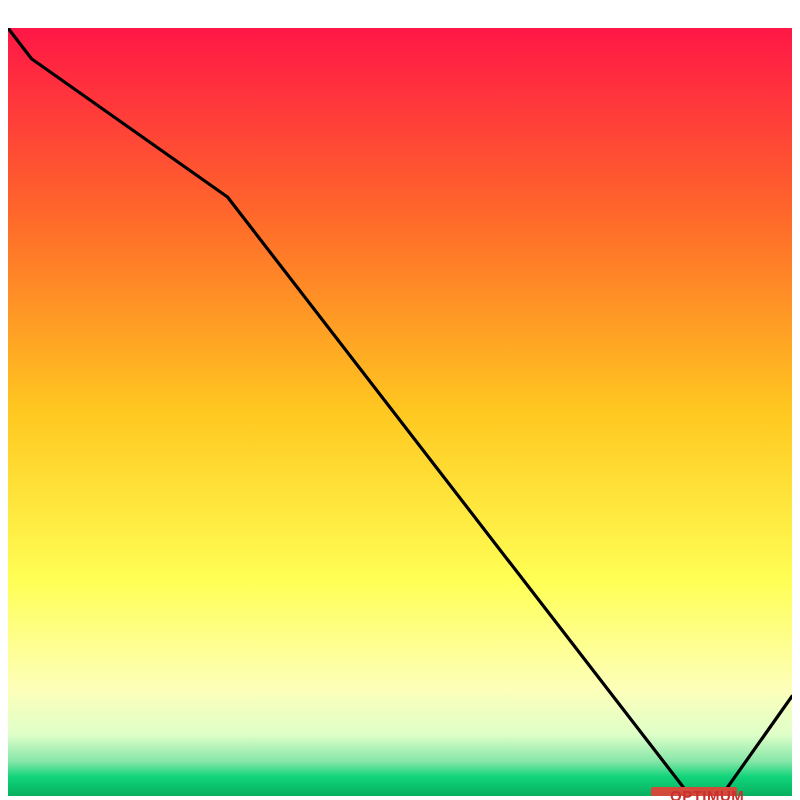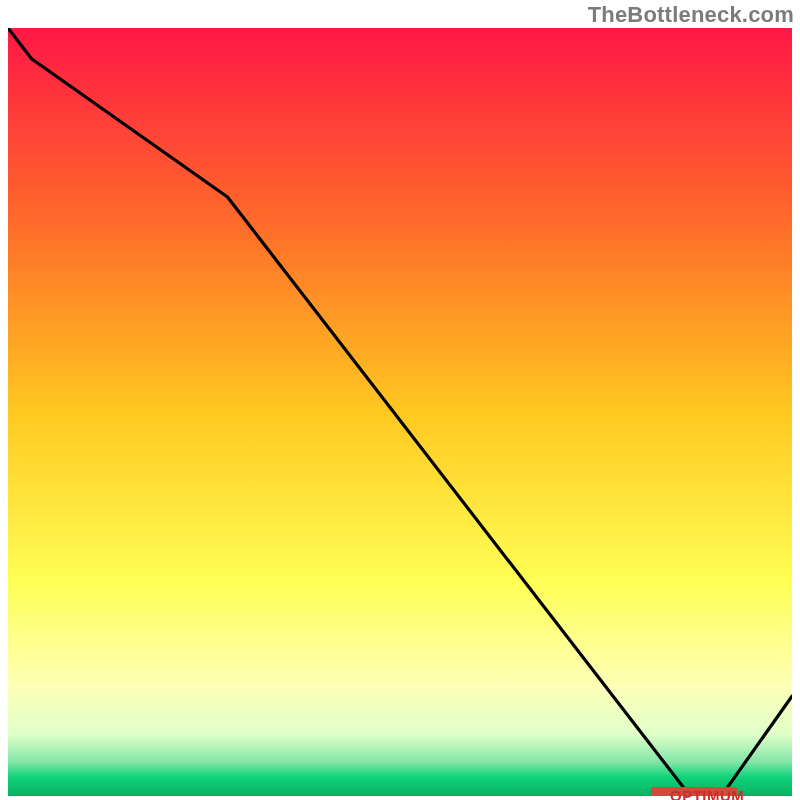--- a/index.html
+++ b/index.html
@@ -46,21 +46,20 @@
     font-weight: 700;
     letter-spacing: 0.5px;
     color: #c92f2f;
     z-index: 10;
   }
 </style>
 </head>
 <body>
 
 <div class="wrap">
-  <div class="watermark">TheBottleneck.com</div>
 
   <div class="plot">
     <svg viewBox="0 0 784 768" preserveAspectRatio="none">
       <defs>
         <linearGradient id="bg-grad" x1="0" y1="0" x2="0" y2="1">
           <stop offset="0%" stop-color="#ff1746"></stop>
           <stop offset="25%" stop-color="#ff6a2a"></stop>
           <stop offset="50%" stop-color="#ffc820"></stop>
           <stop offset="72%" stop-color="#ffff55"></stop>
           <stop offset="86%" stop-color="#fdffb9"></stop>

